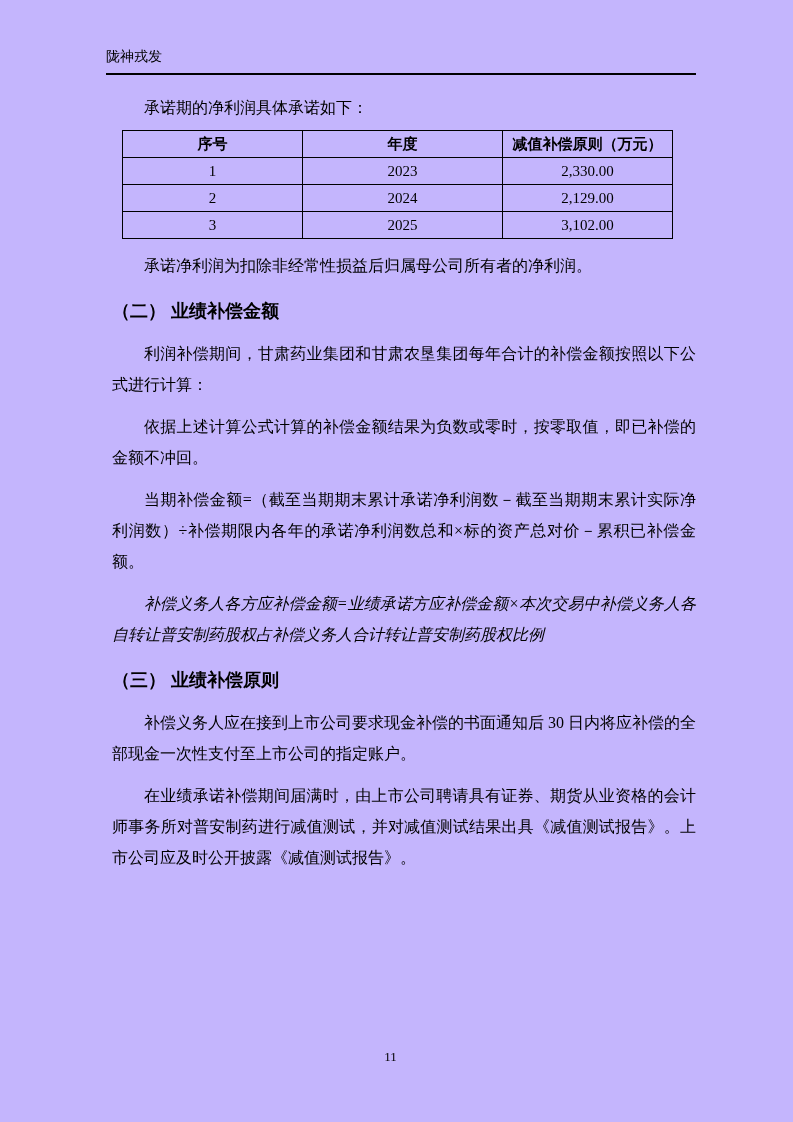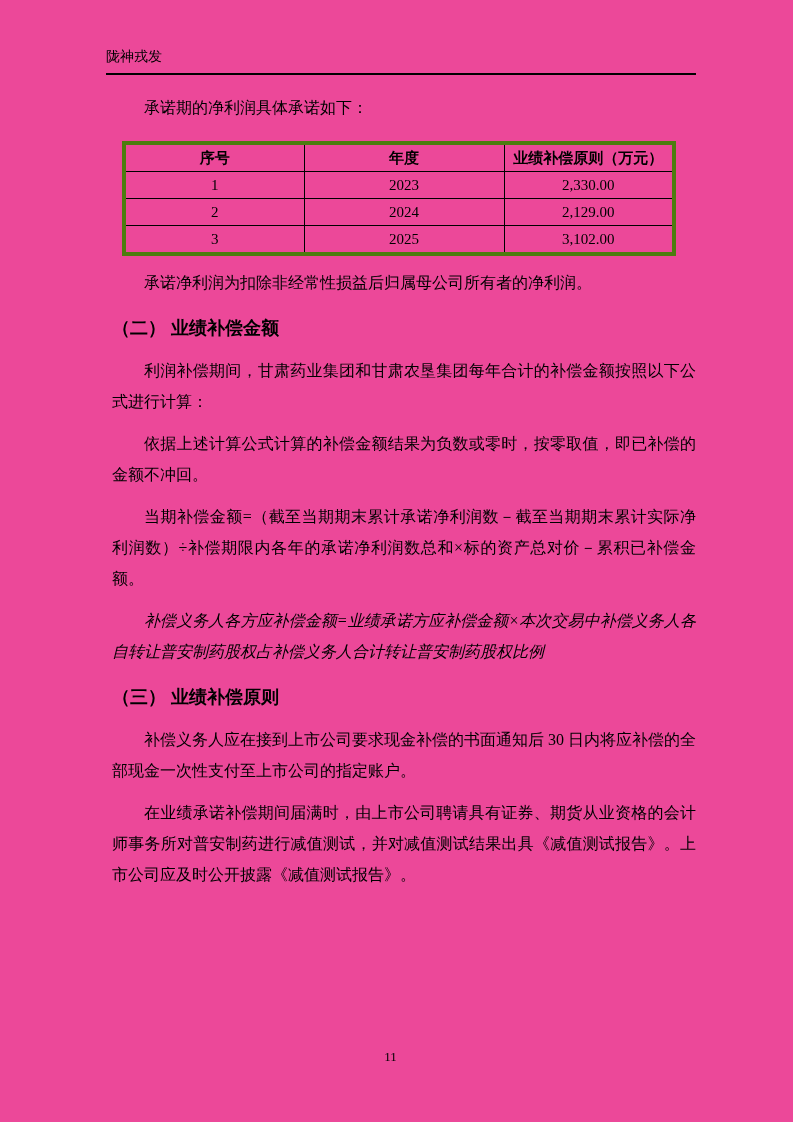--- a/index.html
+++ b/index.html
@@ -1,21 +1,21 @@
 <!DOCTYPE html>
 <html lang="zh"><head>
 <meta charset="utf-8">
 <style>
   html, body { margin: 0; padding: 0; background: #ffffff; }
   .page {
     position: relative;
     width: 793px;
     height: 1122px;
     margin: 0 auto;
-    background: #ec4899;
+    background: #c4b5fd;
     color: #000000;
     font-family: "Liberation Serif", "DejaVu Serif", serif;
     box-sizing: border-box;
     padding: 46px 97px 0 112px;
     overflow: hidden;
   }
 
   
   .doc-header {
     display: flex;
@@ -27,39 +27,39 @@
     padding-bottom: 6px;
     margin-left: -6px;
     margin-right: 0px;
   }
   .doc-header .hdr-left  { white-space: nowrap; }
   .doc-header .hdr-right { white-space: nowrap; }
 
   
   .body-text { font-size: 16px; line-height: 31px; text-align: justify; }
   .para { margin: 11px 0; text-indent: 32px; }
-  .para.intro { margin-top: 17px; margin-bottom: 18px; }
+  .para.intro { margin-top: 17px; margin-bottom: 7px; }
   .para.kai { font-style: italic; }
 
   .sec-heading {
     font-family: "Liberation Sans", "DejaVu Sans", sans-serif;
     font-weight: bold;
     font-size: 18px;
     line-height: 27px;
     margin: 17px 0 13px;
     text-align: left;
     text-indent: 0;
   }
 
   
   table.doc-table {
     border-collapse: collapse;
     width: 550px;
     margin: 4px 0 3px 10px;
-    border: 4px solid #4d7c0f;
+    border: 1px solid #4d7c0f;
     table-layout: fixed;
   }
   table.doc-table th, table.doc-table td {
     border: 1px solid #000;
     height: 26px;
     padding: 0 4px;
     text-align: center;
     vertical-align: middle;
     font-size: 15px;
     line-height: 20px;
@@ -95,21 +95,21 @@
     <table class="doc-table">
       <colgroup>
           <col class="c1">
           <col class="c2">
           <col class="c3">
         </colgroup>
       <thead>
         <tr>
           <th>序号</th>
           <th>年度</th>
-          <th>业绩补偿原则（万元）</th>
+          <th>减值补偿原则（万元）</th>
         </tr>
       </thead>
       <tbody>
         <tr>
           <td>1</td>
           <td>2023</td>
           <td>2,330.00</td>
         </tr>
         <tr>
           <td>2</td>

